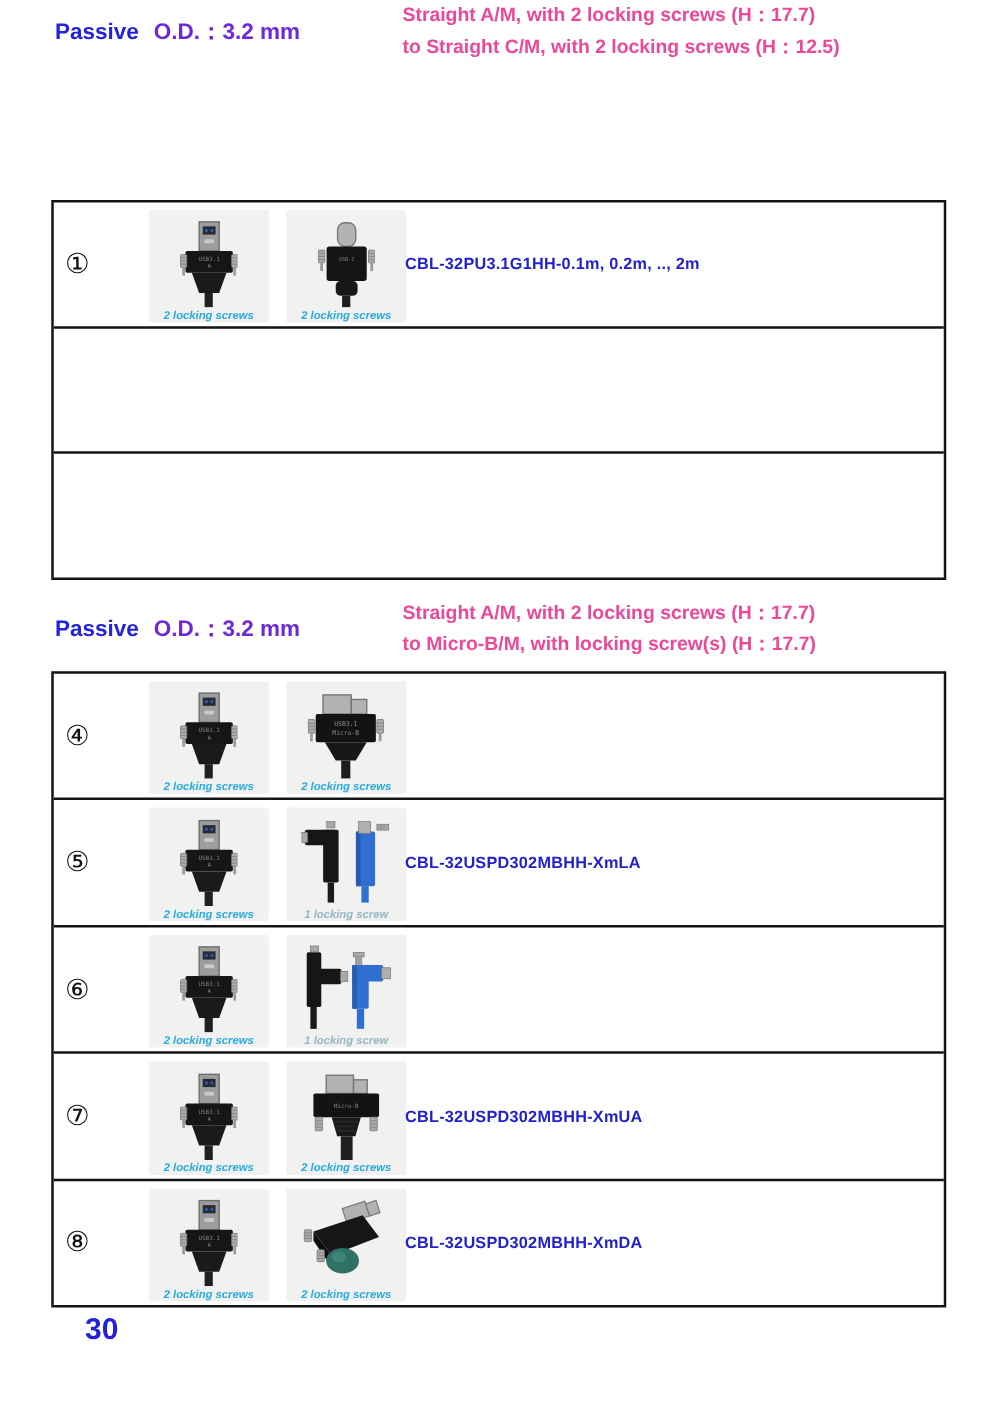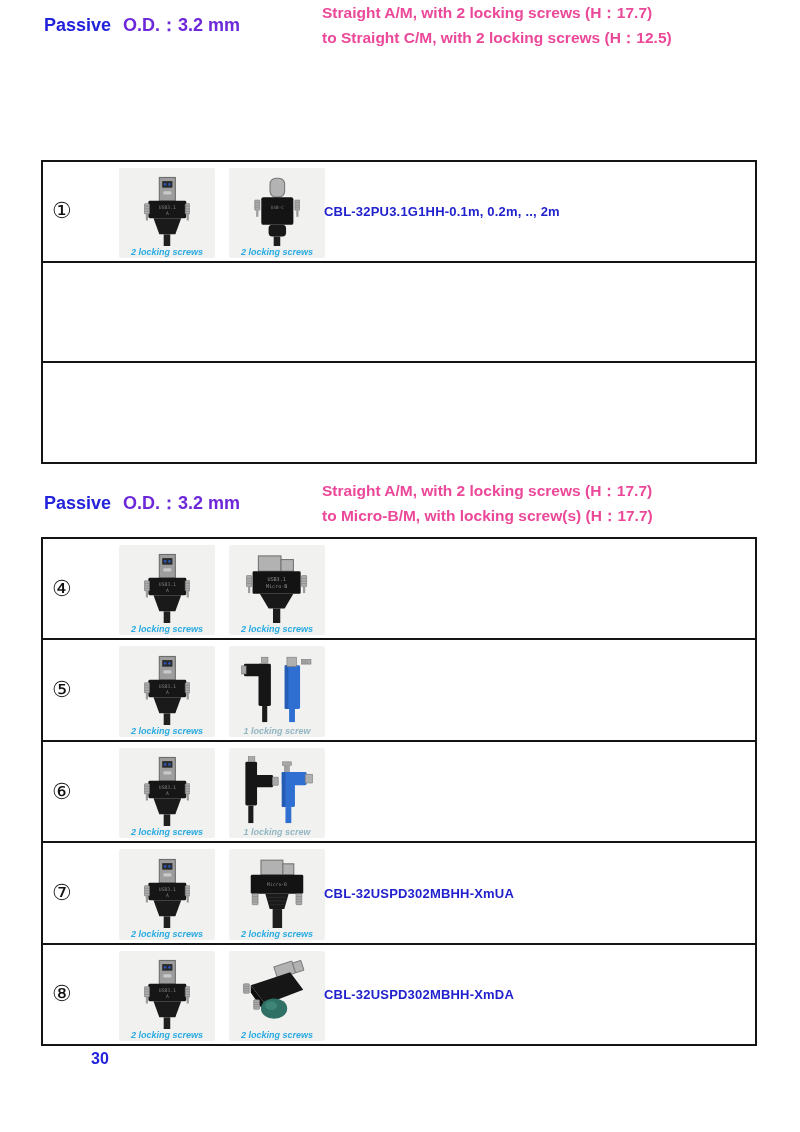--- a/index.html
+++ b/index.html
@@ -21,21 +21,21 @@
   #table2 { top:537px; height:505px; }
   .prow { position:relative; flex:1; border-bottom:2px solid #141414; }
   .prow:last-child { border-bottom:none; }
   .rownum { position:absolute; left:9px; top:50%; transform:translateY(-50%); font-size:22px; color:#111; }
   .imgs { position:absolute; left:30px; top:6px; bottom:3px; display:flex; gap:14px;margin-left:46px; }
   figure.conn { margin:0; width:96px; display:flex; flex-direction:column; align-items:center; justify-content:flex-end; background:#f1f1ef; border-radius:2px; padding:2px 0 1px; }
   .conn-svg { display:block; height:70px; flex:0 0 auto; }
   figcaption { font-size:9px; font-weight:bold; font-style:italic; color:#29abe2; white-space:nowrap; margin-top:1px; }
   .cap-faded { color:#93b7c4; }
   .part { position:absolute; left:281px; top:50%; transform:translateY(-50%); font-size:13px; font-weight:bold; color:#2121cd; white-space:nowrap; letter-spacing:0.2px; }
-  .page-num { position:absolute; left:68px; top:1050px; font-size:16px; font-weight:bold; color:#2222dd;margin-left:23px; }
+  .page-num { position:absolute; left:68px; top:1050px; font-size:24px; font-weight:bold; color:#2222dd; }
   .etch { font-family:"DejaVu Sans Mono", monospace; }
 </style>
 </head>
 <body>
 
 <svg width="0" height="0" style="position:absolute" aria-hidden="true">
   <defs>
     <symbol id="sym-usb-a" viewBox="0 0 64 96">
       <rect x="21" y="2" width="22" height="32" fill="#9d9d9d" stroke="#6d6d6d" stroke-width="1.5"></rect>
       <rect x="25" y="7" width="14" height="9" fill="#2a2a2a"></rect>
@@ -219,20 +219,21 @@
             </svg>
           <figcaption>2 locking screws</figcaption>
         </figure>
         <figure class="conn">
           <svg class="conn-svg" viewBox="0 0 100 96">
               <use href="#sym-angle-left"></use>
             </svg>
           <figcaption class="cap-faded">1 locking screw</figcaption>
         </figure>
       </div>
+      <div class="part">CBL-32USPD302MBHH-XmLA</div>
     </div>
 
     <div class="prow">
       <div class="rownum">⑥</div>
       <div class="imgs">
         <figure class="conn">
           <svg class="conn-svg" viewBox="0 0 64 96">
               <use href="#sym-usb-a"></use>
             </svg>
           <figcaption>2 locking screws</figcaption>

